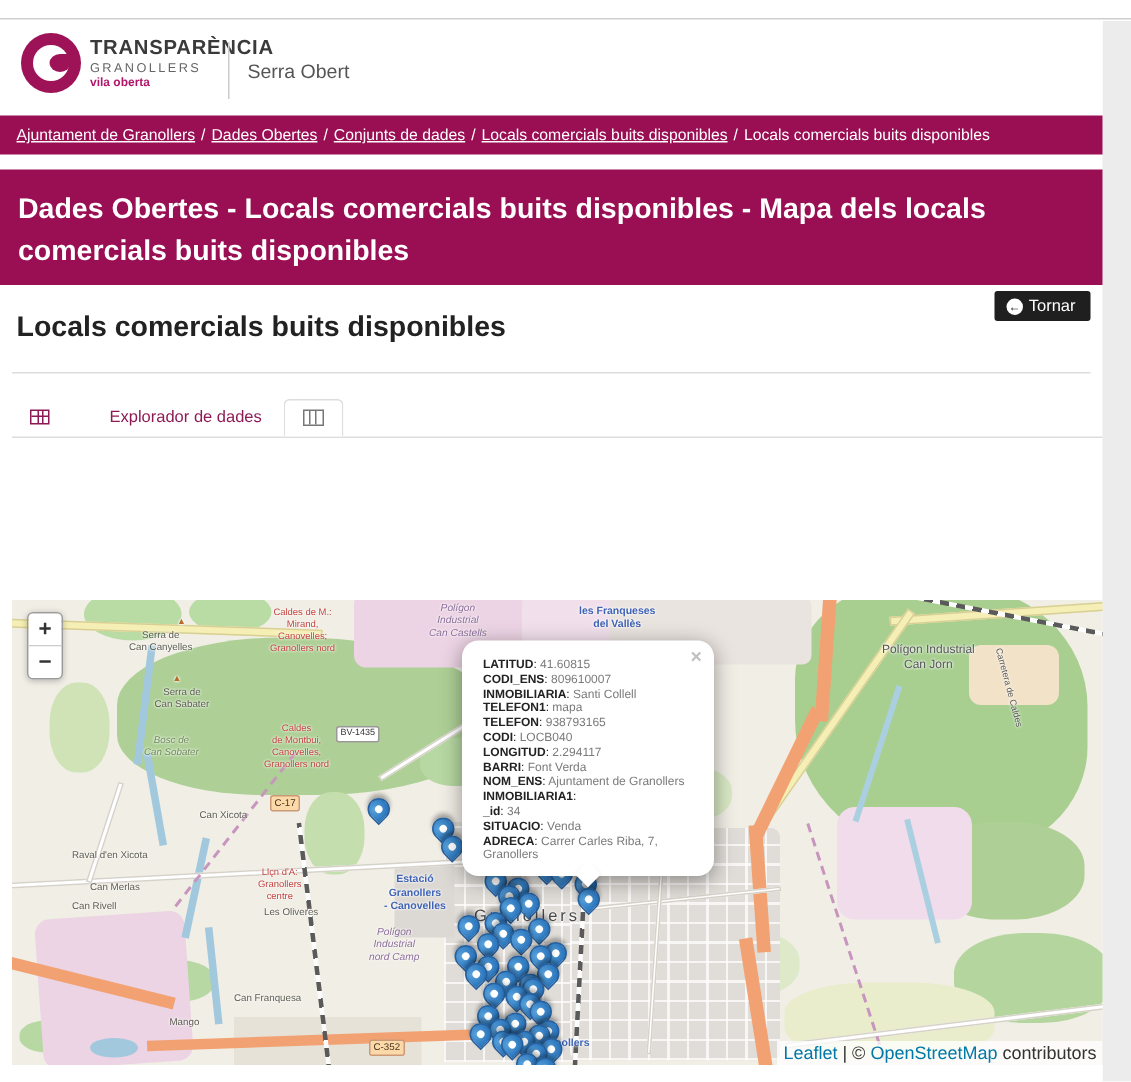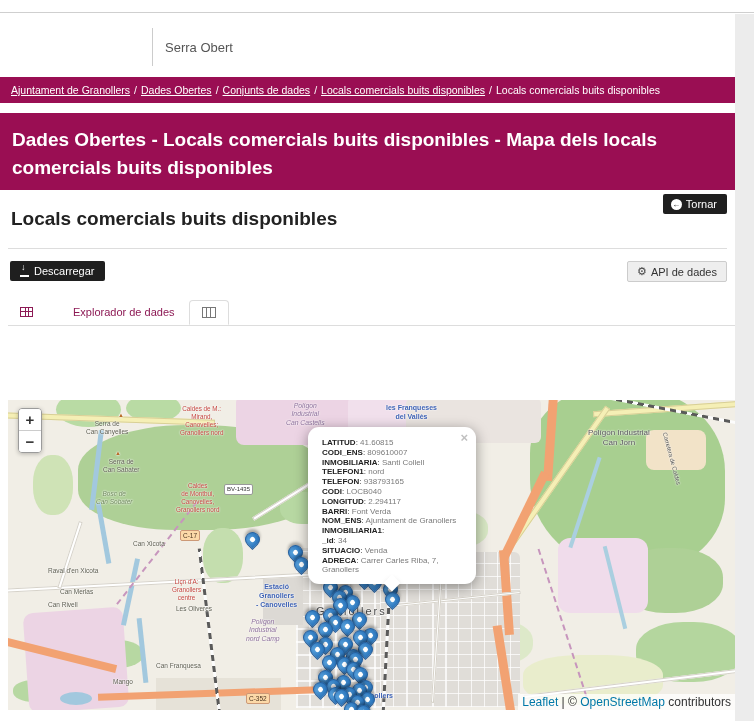--- a/index.html
+++ b/index.html
@@ -98,20 +98,28 @@
   .attribution .lnk{color:#0078A8;cursor:pointer;}
   .bottom-strip{position:absolute;left:0;top:710px;width:735px;height:11px;background:#fff;}
 </style>
 </head>
 <body>
 
 <div class="gutter"></div>
 
 <div class="header">
   <div class="top-rule"></div>
+  <div class="logo-wrap">
+    <div class="logo-circle"></div>
+    <div class="logo-text">
+      <div class="logo-l1">TRANSPARÈNCIA</div>
+      <div class="logo-l2">GRANOLLERS</div>
+      <div class="logo-l3">vila oberta</div>
+    </div>
+  </div>
   <div class="hdr-divider"></div>
   <div class="site-section">Serra Obert</div>
 </div>
 
 <div class="breadcrumb">
     <span class="bc-link">Ajuntament de Granollers</span>
     <span class="bc-sep">/</span>
     <span class="bc-link">Dades Obertes</span>
     <span class="bc-sep">/</span>
     <span class="bc-link">Conjunts de dades</span>
@@ -127,30 +135,20 @@
 
 <div class="content">
   <div class="sub-row">
     <div class="h-sub">Locals comercials buits disponibles</div>
     <button class="btn-tornar">
       <span class="circle-arrow"></span>
       <span>Tornar</span>
     </button>
   </div>
   <hr>
-  <div class="btn-row">
-    <button class="btn-desc">
-      <span class="dl-icon"></span>
-      <span>Descarregar</span>
-    </button>
-    <button class="btn-api">
-      <span class="gear-icon"></span>
-      <span>API de dades</span>
-    </button>
-  </div>
 
   <div class="tabs">
     <span class="tab tab-inactive">
       <span class="icon-table"></span>
       <span>Explorador de dades</span>
     </span><span class="tab tab-active">
       <span class="icon-map"></span>
     </span>
   </div>
 </div>
@@ -308,21 +306,21 @@
       <div class="marker" style="left: 348px; top: 305px; z-index: 368;"></div>
     </div>
 
   <div class="popup">
     <div class="popup-box">
       <span class="popup-close">×</span>
       <div id="popup-content">
           <div class="pf"><b>LATITUD</b>:<span class="v"> 41.60815</span></div>
           <div class="pf"><b>CODI_ENS</b>:<span class="v"> 809610007</span></div>
           <div class="pf"><b>INMOBILIARIA</b>:<span class="v"> Santi Collell</span></div>
-          <div class="pf"><b>TELEFON1</b>:<span class="v"> nord</span></div>
+          <div class="pf"><b>TELEFON1</b>:<span class="v"> mapa</span></div>
           <div class="pf"><b>TELEFON</b>:<span class="v"> 938793165</span></div>
           <div class="pf"><b>CODI</b>:<span class="v"> LOCB040</span></div>
           <div class="pf"><b>LONGITUD</b>:<span class="v"> 2.294117</span></div>
           <div class="pf"><b>BARRI</b>:<span class="v"> Font Verda</span></div>
           <div class="pf"><b>NOM_ENS</b>:<span class="v"> Ajuntament de Granollers</span></div>
           <div class="pf"><b>INMOBILIARIA1</b>:<span class="v"> </span></div>
           <div class="pf"><b>_id</b>:<span class="v"> 34</span></div>
           <div class="pf"><b>SITUACIO</b>:<span class="v"> Venda</span></div>
           <div class="pf"><b>ADRECA</b>:<span class="v"> Carrer Carles Riba, 7, Granollers</span></div>
         </div>

